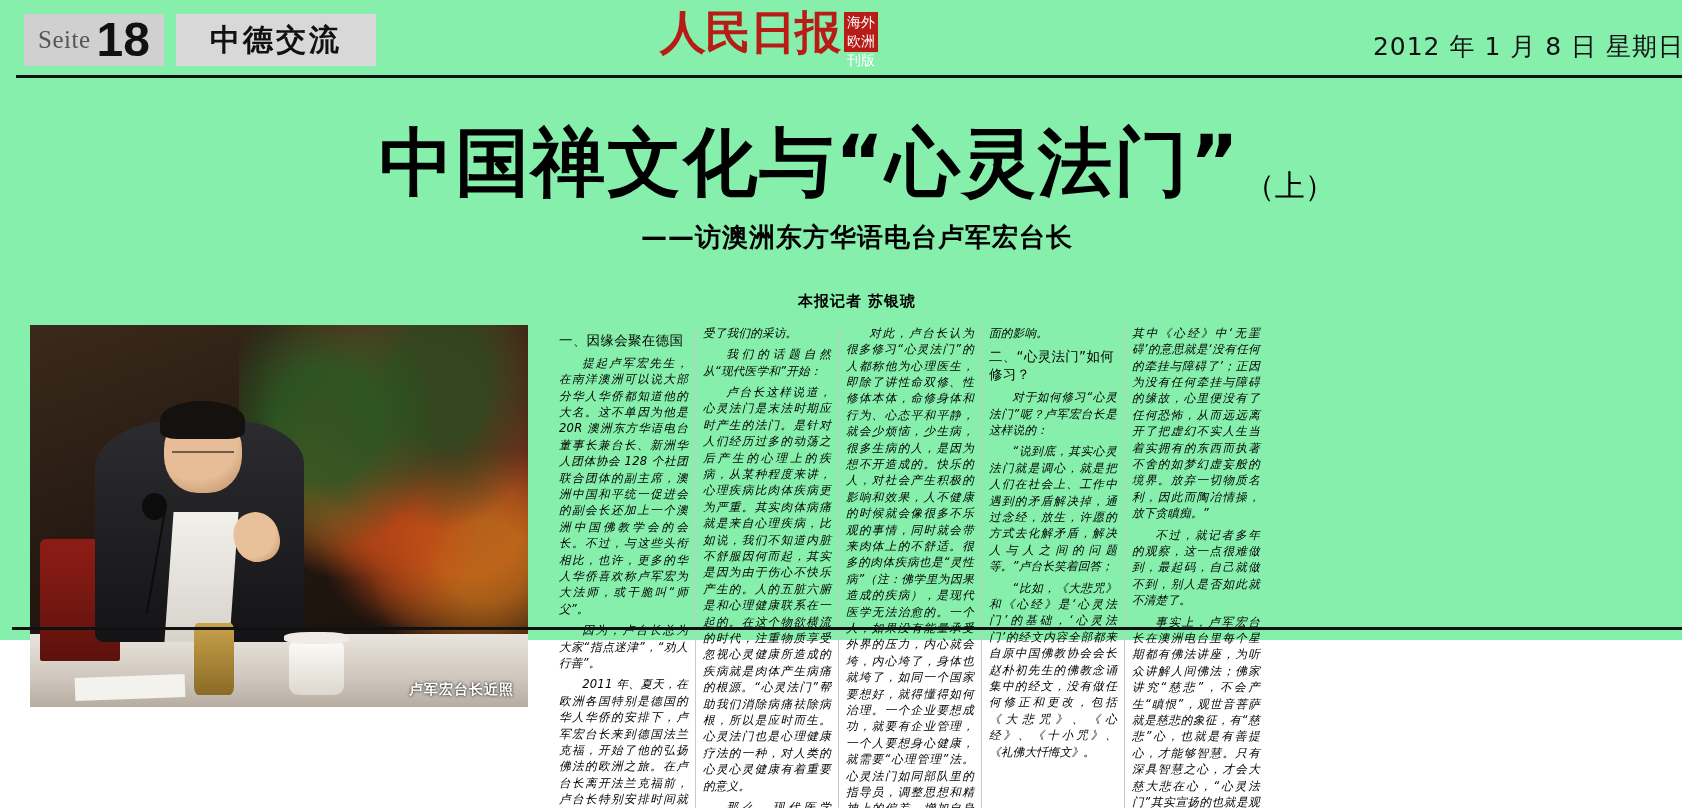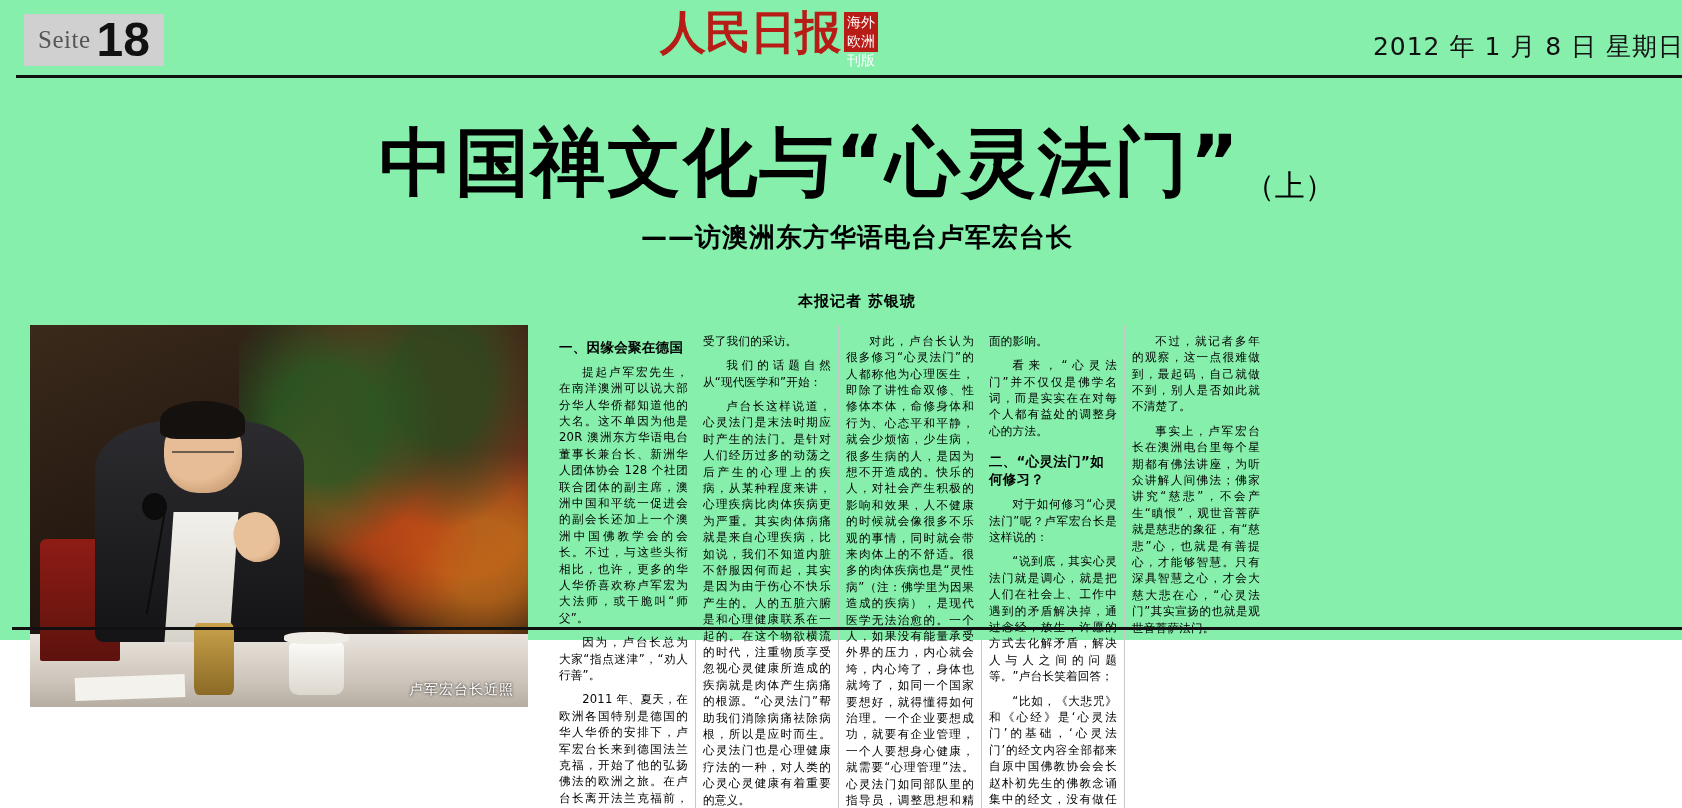--- a/index.html
+++ b/index.html
@@ -162,21 +162,21 @@
     height: 382px;
     overflow: hidden;
     background: #241a14;
   }
   .photo-caption {
     position: absolute;
     right: 14px;
     bottom: 8px;
     color: #fff;
     font-size: 14px;
-    font-weight: normal;
+    font-weight: bold;
     letter-spacing: 1px;
     text-shadow: 0 0 3px #000;
     margin-top: 28px;
   }
 
   
   .ph-bg {
     position: absolute;
     inset: 0;
     background:
@@ -302,33 +302,34 @@
   }
   .col {
     width: 143px;
     flex: 0 0 143px;
     padding: 0 7px;
     box-sizing: border-box;
     border-left: 1px solid #c9c9c9;
   }
   .col:first-child { border-left: none; }
   .col p {
-    margin: 8px 0 5px 0;
+    margin: 0 0 5px 0;
     font-size: 11.6px;
     line-height: 16.4px;
     text-align: justify;
     text-justify: inter-ideograph;
     letter-spacing: 0.2px;
     font-family: "DejaVu Sans", "Liberation Sans", sans-serif;
+    font-style: italic;
   }
   .col p.indent { text-indent: 2em; }
   .col h3 {
-    margin: 13px 0 6px 0;
+    margin: 6px 0 6px 0;
     font-size: 13.5px;
-    font-weight: bold;
+    font-weight: normal;
     line-height: 18px;
     letter-spacing: 0.3px;
   }
   .bottom-rule {
     position: absolute;
     left: 12px;
     right: 12px;
     bottom: 10px;
     height: 3px;
     background: #111;
@@ -336,20 +337,23 @@
 </style>
 </head>
 <body>
 
 <div class="page">
 
   <div class="masthead">
     <div class="seite-block">
       <span class="seite-word">Seite</span>
       <span class="seite-num">18</span>
+    </div>
+    <div class="section-block">
+      <span class="section-title">中德交流</span>
     </div>
     <div class="masthead-logo">
       <span class="logo-main">人民日报</span>
       <span class="logo-side">海外欧洲刊版</span>
     </div>
     <div class="masthead-date">2012 年 1 月 8 日 星期日</div>
   </div>
 
   <div class="headline-wrap">
     <div class="headline">
@@ -398,28 +402,28 @@
         <p class="indent">卢台长这样说道，心灵法门是末法时期应时产生的法门。是针对人们经历过多的动荡之后产生的心理上的疾病，从某种程度来讲，心理疾病比肉体疾病更为严重。其实肉体病痛就是来自心理疾病，比如说，我们不知道内脏不舒服因何而起，其实是因为由于伤心不快乐产生的。人的五脏六腑是和心理健康联系在一起的。在这个物欲横流的时代，注重物质享受忽视心灵健康所造成的疾病就是肉体产生病痛的根源。“心灵法门”帮助我们消除病痛祛除病根，所以是应时而生。心灵法门也是心理健康疗法的一种，对人类的心灵心灵健康有着重要的意义。</p>
         <p class="indent">那么，现代医学和“心灵法门”有什么关联？</p>
       </div>
 
       <div class="col">
         <p class="indent">对此，卢台长认为很多修习“心灵法门”的人都称他为心理医生，即除了讲性命双修、性修体本体，命修身体和行为、心态平和平静，就会少烦恼，少生病，很多生病的人，是因为想不开造成的。快乐的人，对社会产生积极的影响和效果，人不健康的时候就会像很多不乐观的事情，同时就会带来肉体上的不舒适。很多的肉体疾病也是“灵性病”（注：佛学里为因果造成的疾病），是现代医学无法治愈的。一个人，如果没有能量承受外界的压力，内心就会垮，内心垮了，身体也就垮了，如同一个国家要想好，就得懂得如何治理。一个企业要想成功，就要有企业管理，一个人要想身心健康，就需要“心理管理”法。心灵法门如同部队里的指导员，调整思想和精神上的偏差，增加自身的能量去消除内心负</p>
       </div>
 
       <div class="col">
         <p>面的影响。</p>
-        <p class="indent">看来，“心灵法门”并不仅仅是佛学名词，而是实实在在对每个人都有益处的调整身心的方法。</p>
         <h3>二、“心灵法门”如何修习？</h3>
         <p class="indent">对于如何修习“心灵法门”呢？卢军宏台长是这样说的：</p>
         <p class="indent">“说到底，其实心灵法门就是调心，就是把人们在社会上、工作中遇到的矛盾解决掉，通过念经，放生，许愿的方式去化解矛盾，解决人与人之间的问题等。”卢台长笑着回答；</p>
         <p class="indent">“比如，《大悲咒》和《心经》是‘心灵法门’的基础，‘心灵法门’的经文内容全部都来自原中国佛教协会会长赵朴初先生的佛教念诵集中的经文，没有做任何修正和更改，包括《大悲咒》、《心经》、《十小咒》、《礼佛大忏悔文》。</p>
       </div>
 
       <div class="col">
+        <p>其中《心经》中‘无罣碍’的意思就是‘没有任何的牵挂与障碍了’；正因为没有任何牵挂与障碍的缘故，心里便没有了任何恐怖，从而远远离开了把虚幻不实人生当着实拥有的东西而执著不舍的如梦幻虚妄般的境界。放弃一切物质名利，因此而陶冶情操，放下贪瞋痴。”</p>
         <p class="indent">不过，就记者多年的观察，这一点很难做到，最起码，自己就做不到，别人是否如此就不清楚了。</p>
         <p class="indent">事实上，卢军宏台长在澳洲电台里每个星期都有佛法讲座，为听众讲解人间佛法；佛家讲究“慈悲”，不会产生“瞋恨”，观世音菩萨就是慈悲的象征，有“慈悲”心，也就是有善提心，才能够智慧。只有深具智慧之心，才会大慈大悲在心，“心灵法门”其实宣扬的也就是观世音菩萨法门。</p>
       </div>
 
     </div>
   </div>
 
   <div class="bottom-rule"></div>
 </div>
 

